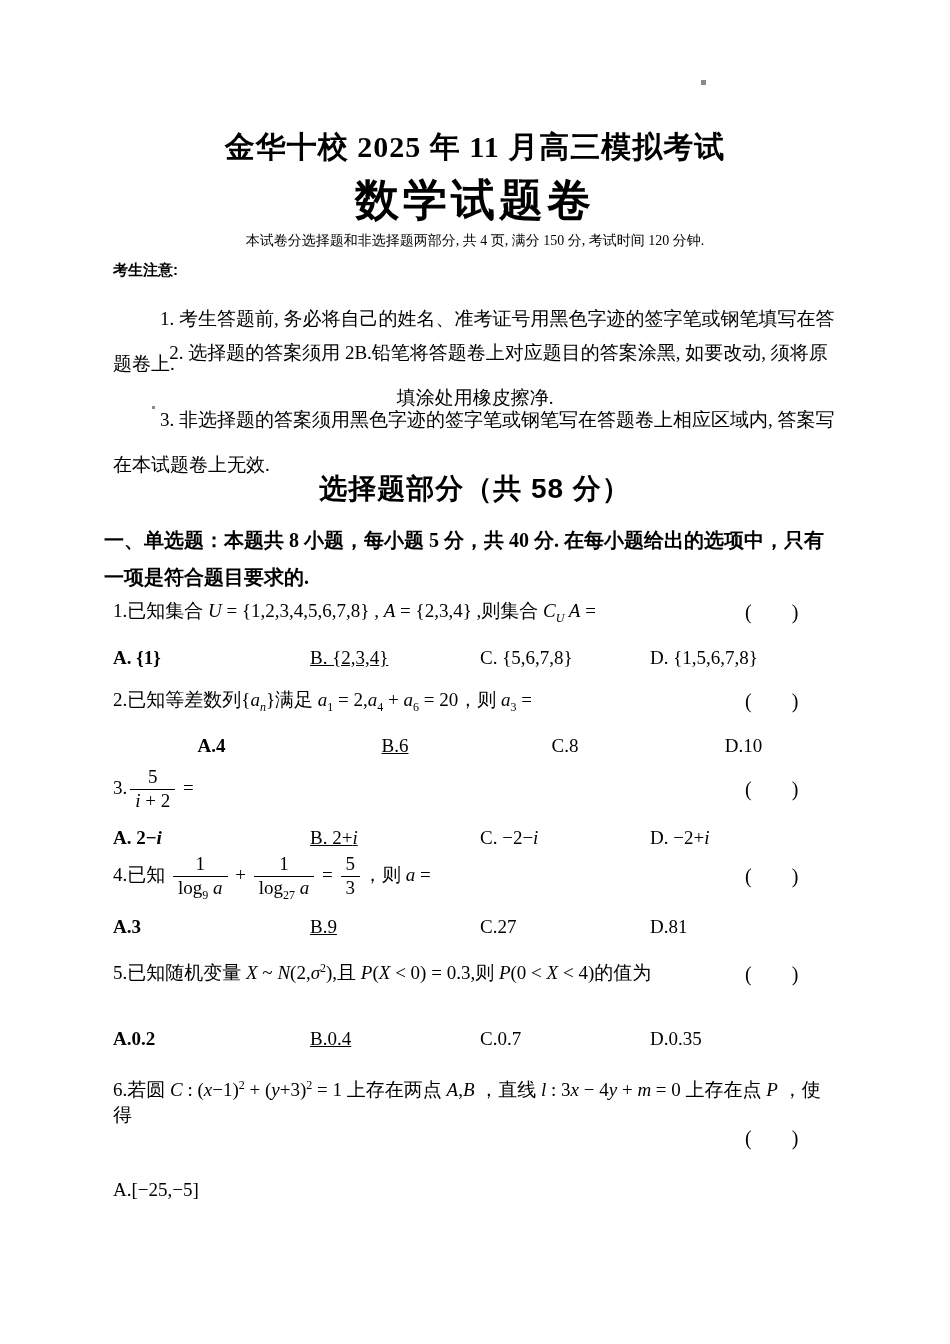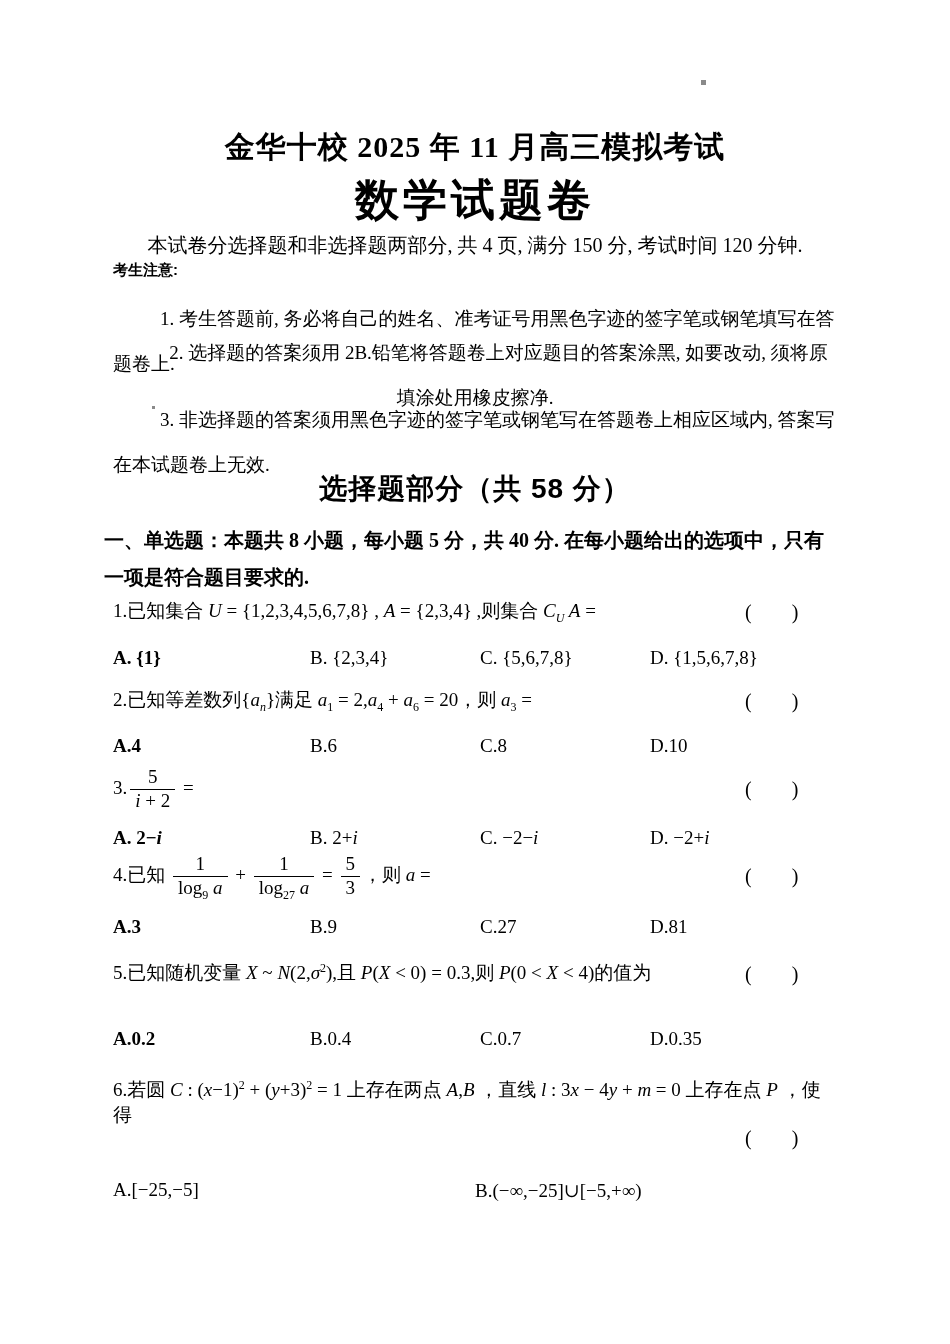--- a/index.html
+++ b/index.html
@@ -5,32 +5,32 @@
   html,body{margin:0;padding:0;}
   body{
     width:950px;height:1344px;background:#ffffff;color:#000;
     font-family:"Liberation Serif","DejaVu Serif",serif;
     position:relative;overflow:hidden;
   }
   .abs{position:absolute;margin-top:15px;}
   .center{left:0;width:950px;text-align:center;}
   .h-title{font-size:30px;font-weight:bold;letter-spacing:1px;}
   .h-sub{font-size:44px;font-weight:bold;letter-spacing:4px;}
-  .intro{font-size:20px;}
+  .intro{font-size:14px;}
   .notice-h{font-size:15px;font-weight:bold;font-family:Liberation Sans, sans-serif;}
   .note{left:113px;width:724px;font-size:19px;line-height:45px;text-indent:47px;}
   .sec-title{font-size:28px;font-weight:bold;font-family:"Liberation Sans","DejaVu Sans",sans-serif;letter-spacing:1px;}
   .instr{left:104px;width:726px;font-size:20px;font-weight:bold;line-height:37px;
          font-family:Liberation Serif, serif;}
   .q{left:113px;width:724px;font-size:19px;line-height:1.3;}
   .qtext{display:inline-block;}
   .paren{position:absolute;left:632px;top:0;white-space:pre;font-size:20px;}
   .q.fr .paren{top:10px;}
   .optrow{left:113px;width:724px;font-size:19px;display:flex;}
-  .c1{width:197px;font-weight:bold;}.c2{width:170px;}.c3{width:170px;}.c4{flex:1;}
+  .c1{width:197px;font-weight:bold;}.c2{width:170px;text-decoration:underline;}.c3{width:170px;}.c4{flex:1;}
   .w1{width:362px;}.w2{flex:1;}
   .cn{font-family:"Liberation Serif","DejaVu Serif",serif;}
   .mn{font-family:"Liberation Serif","DejaVu Serif",serif;}
   .mi{font-family:"Liberation Serif","DejaVu Serif",serif;font-style:italic;}
   sub{font-size:12px;vertical-align:-5px;line-height:0;}
   sup{font-size:12px;vertical-align:7px;line-height:0;}
   .frac{display:inline-block;vertical-align:middle;text-align:center;margin:0 3px;}
   .fnum,.fden{display:block;padding:0 5px;line-height:1.2;}
   .fden{border-top:1.5px solid #000;}
   .dot{position:absolute;background:#8a8a8a;}
@@ -61,21 +61,21 @@
   <span class="c1"><span class="mn">A. {1}</span></span>
   <span class="c2"><span class="mn">B. {2,3,4}</span></span>
   <span class="c3"><span class="mn">C. {5,6,7,8}</span></span>
   <span class="c4"><span class="mn">D. {1,5,6,7,8}</span></span>
 </div>
 
 <div class="abs q" style="top:673px;">
   <span class="qtext"><span class="cn">2.已知等差数列</span><span class="mn">{</span><span class="mi">a</span><sub class="mi">n</sub><span class="mn">}</span><span class="cn">满足 </span><span class="mi">a</span><sub class="mn">1</sub><span class="mn"> = 2,</span><span class="mi">a</span><sub class="mn">4</sub><span class="mn"> + </span><span class="mi">a</span><sub class="mn">6</sub><span class="mn"> = 20</span><span class="cn">，则 </span><span class="mi">a</span><sub class="mn">3</sub><span class="mn"> =</span></span>
   <span class="paren">(　　)</span>
 </div>
-<div class="abs optrow" style="top:720px;">
+<div class="abs optrow" style="top:720px;text-align:center;">
   <span class="c1"><span class="mn">A.4</span></span>
   <span class="c2"><span class="mn">B.6</span></span>
   <span class="c3"><span class="mn">C.8</span></span>
   <span class="c4"><span class="mn">D.10</span></span>
 </div>
 
 <div class="abs q fr" style="top:751px;">
   <span class="qtext"><span class="cn">3.</span><span class="frac"><span class="fnum"><span class="mn">5</span></span><span class="fden"><span class="mi">i</span><span class="mn"> + 2</span></span></span><span class="mn"> =</span></span>
   <span class="paren">(　　)</span>
 </div>
@@ -109,14 +109,13 @@
 </div>
 
 <div class="abs q" style="top:1063px;">
   <span class="qtext"><span class="cn">6.若圆 </span><span class="mi">C</span><span class="mn"> : (</span><span class="mi">x</span><span class="mn">−1)</span><sup class="mn">2</sup><span class="mn"> + (</span><span class="mi">y</span><span class="mn">+3)</span><sup class="mn">2</sup><span class="mn"> = 1</span><span class="cn"> 上存在两点 </span><span class="mi">A</span><span class="mn">,</span><span class="mi">B</span><span class="cn"> ，直线 </span><span class="mi">l</span><span class="mn"> : 3</span><span class="mi">x</span><span class="mn"> − 4</span><span class="mi">y</span><span class="mn"> + </span><span class="mi">m</span><span class="mn"> = 0</span><span class="cn"> 上存在点 </span><span class="mi">P</span><span class="cn"> ，使得</span></span>
 </div>
 <div class="abs q" style="top:1110px;">
   <span class="paren">(　　)</span>
 </div>
 <div class="abs optrow" style="top:1164px;">
   <span class="w1"><span class="mn">A.[−25,−5]</span></span>
-  <span class="w2"><span class="mn">B.(−∞,−25]∪[−5,+∞)</span></span>
 </div>
 
 </body></html>

